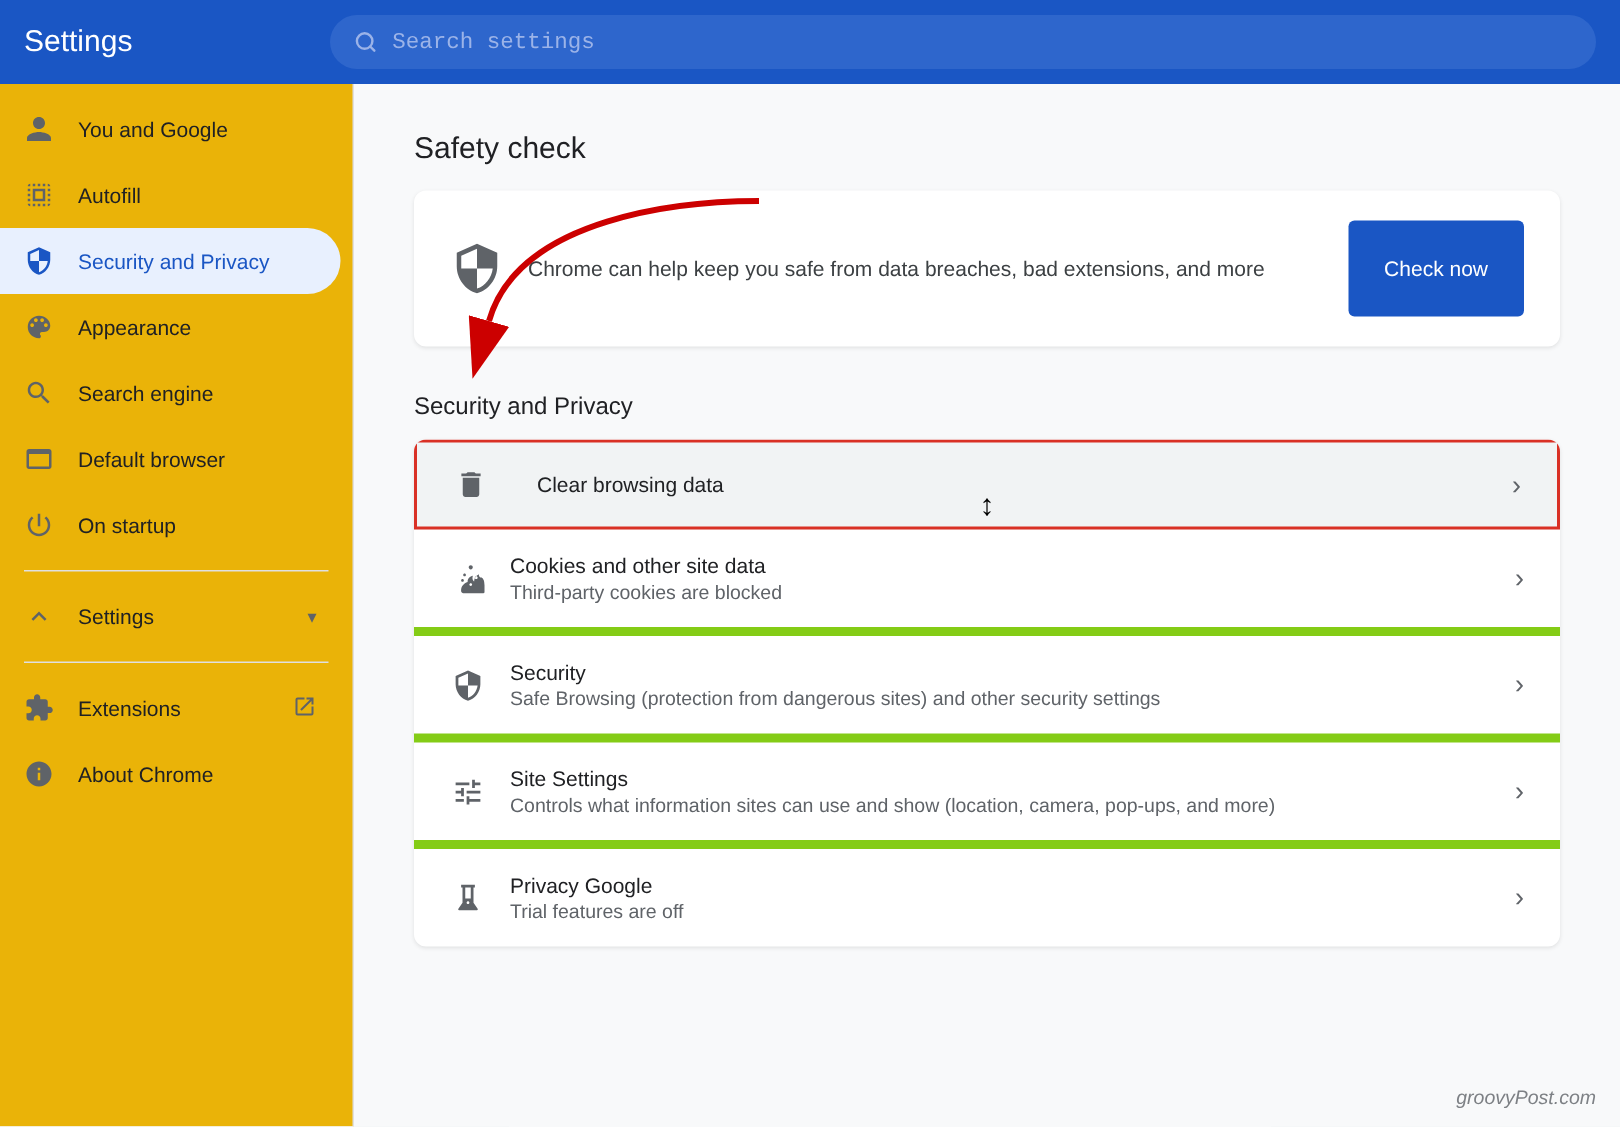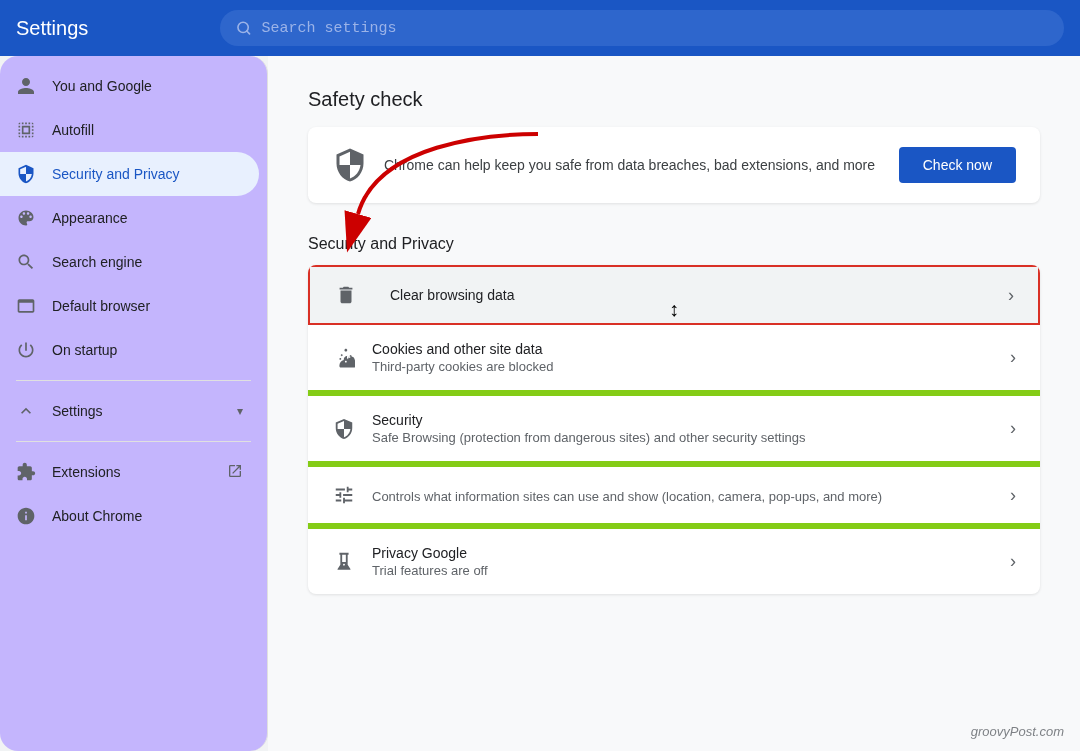--- a/index.html
+++ b/index.html
@@ -44,27 +44,26 @@
 
     
     .main {
       display: flex;
       flex: 1;
       overflow: hidden;
     }
 
     
     .sidebar {
-      width: 268px;
-      background: #c4b5fd;
+      width: 236px;
+      background: #eab308;
       border-right: 1px solid #e0e0e0;
       overflow-y: auto;
       flex-shrink: 0;
       padding: 8px 0;
-      border-radius: 18px;
     }
     .sidebar-item {
       display: flex;
       align-items: center;
       padding: 12px 16px;
       cursor: pointer;
       gap: 16px;
       font-size: 14px;
       color: #202124;
       border-radius: 0 24px 24px 0;
@@ -133,21 +132,21 @@
       height: 36px;
       flex-shrink: 0;
       color: #5f6368;
     }
     .safety-card .text { flex: 1; font-size: 14px; color: #3c4043; line-height: 1.5; }
     .check-now-btn {
       background: #1a56c4;
       color: white;
       border: none;
       border-radius: 4px;
-      padding: 10px 24px;
+      padding: 24px 24px;
       font-size: 14px;
       cursor: pointer;
       white-space: nowrap;
       font-weight: 500;
     }
 
     
     .section-title {
       font-size: 13px;
       font-weight: 500;
@@ -417,20 +416,21 @@
         <span class="chevron">›</span>
       </div>
 
       <div class="settings-item">
         <span class="item-icon">
           <svg width="22" height="22" viewBox="0 0 24 24" fill="#5f6368">
               <path d="M3 17v2h6v-2H3zM3 5v2h10V5H3zm10 16v-2h8v-2h-8v-2h-2v6h2zM7 9v2H3v2h4v2h2V9H7zm14 4v-2H11v2h10zm-6-4h2V7h4V5h-4V3h-2v6z"></path>
             </svg>
         </span>
         <div class="item-text">
+          <div class="item-title">Site Settings</div>
           <div class="item-sub">Controls what information sites can use and show (location, camera, pop-ups, and more)</div>
         </div>
         <span class="chevron">›</span>
       </div>
 
       <div class="settings-item">
         <span class="item-icon flask-icon">
           <svg width="22" height="22" viewBox="0 0 24 24" fill="#5f6368">
               <path d="M7 2v2h1v11l-3 4.5c-.28.42-.05 1 .5 1h13c.55 0 .78-.58.5-1L16 15V4h1V2H7zm5 14c-.55 0-1-.45-1-1s.45-1 1-1 1 .45 1 1-.45 1-1 1zm2-4H10V4h4v8z"></path>
             </svg>

